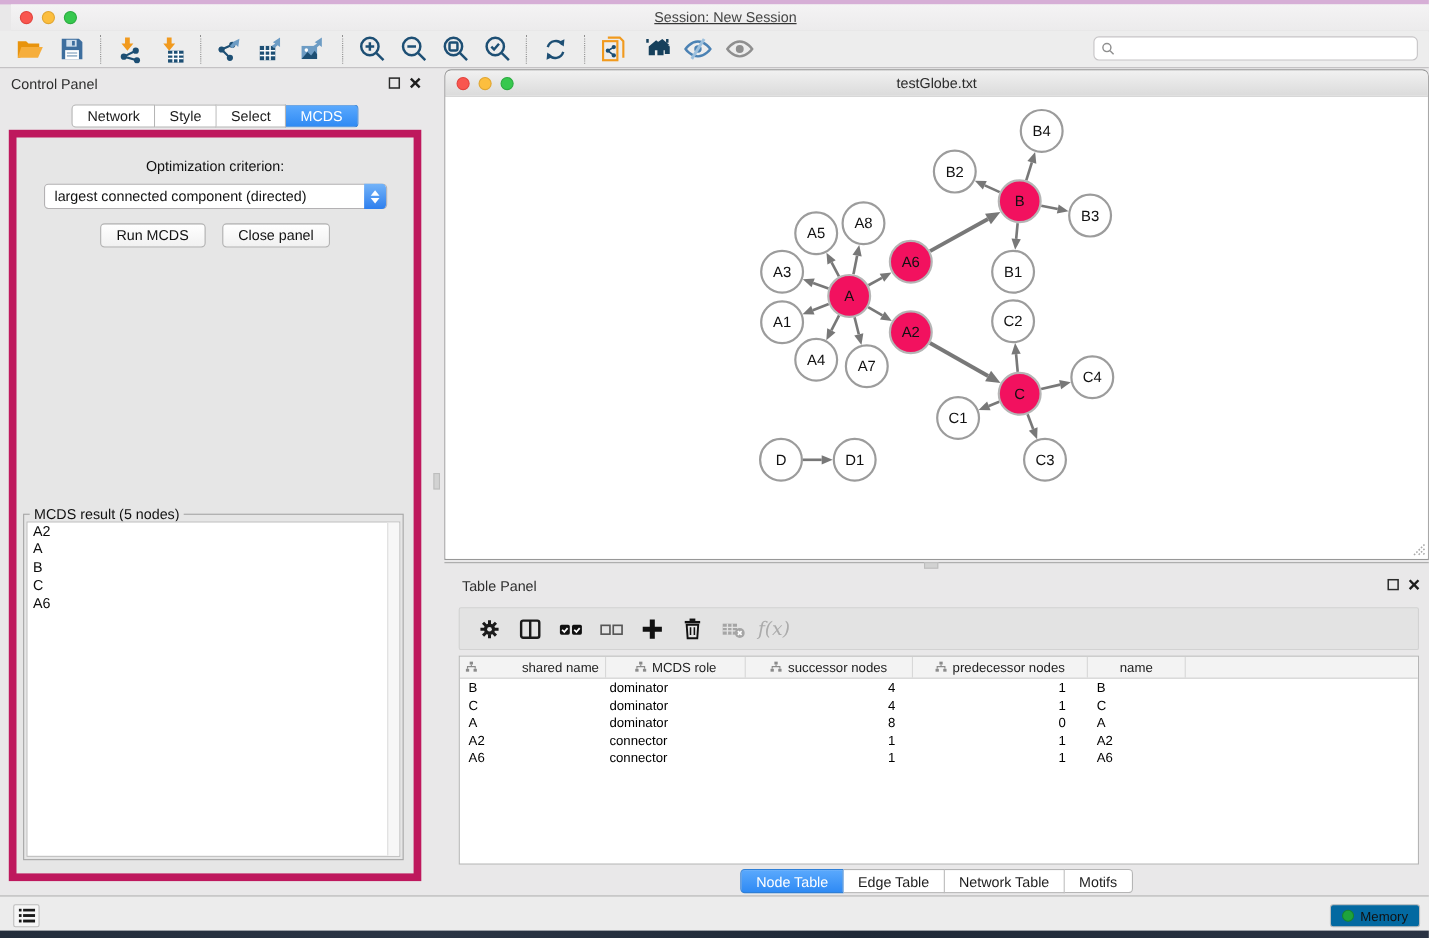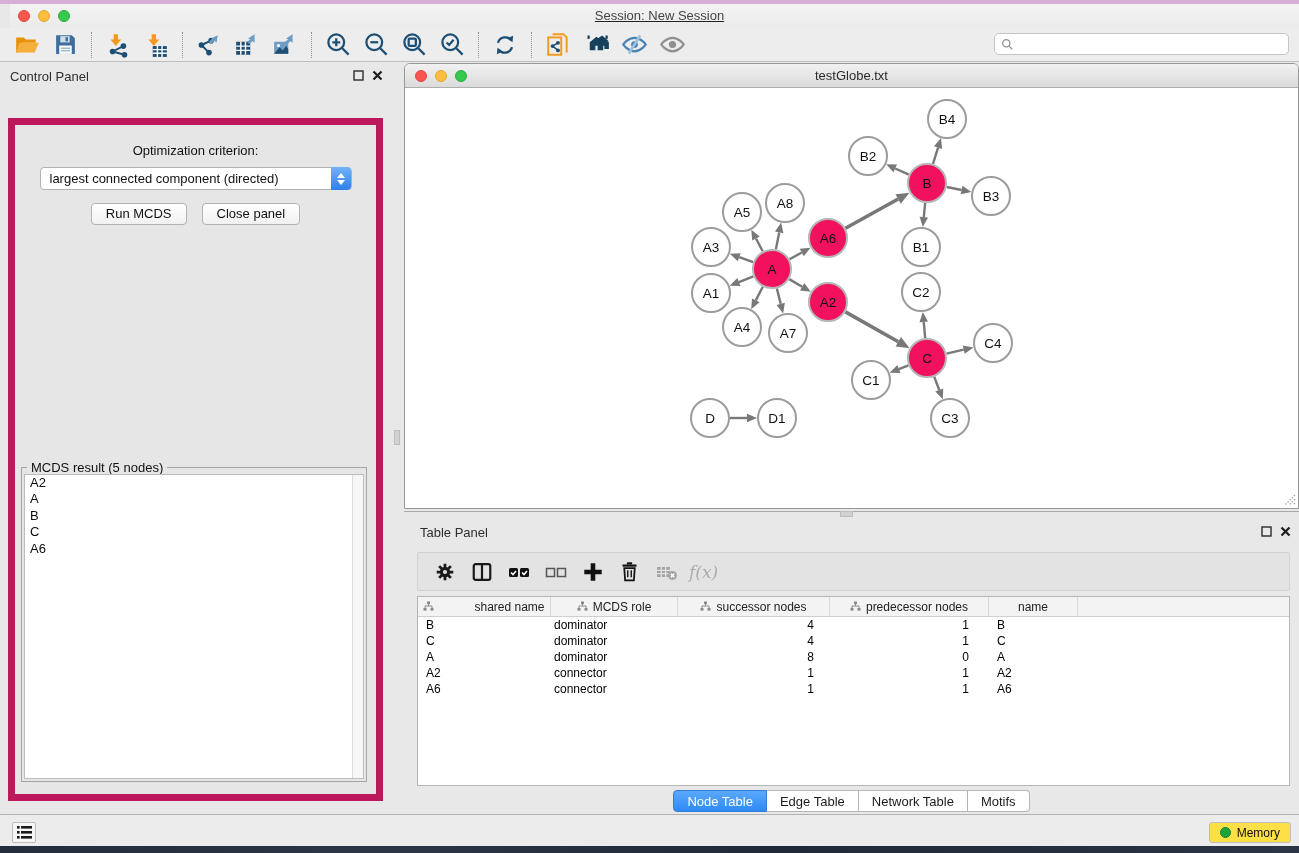--- a/index.html
+++ b/index.html
@@ -87,21 +87,21 @@
   .tp-tab { background:#fff; border:1px solid #b5b5b5; border-left:none; padding:0 13px; height:22px;
     line-height:21px; font-size:13px; color:#1c1c1c; }
   .tp-tab:first-child { border-left:1px solid #b5b5b5; border-radius:4px 0 0 4px; }
   .tp-tab:last-child { border-radius:0 4px 4px 0; }
   .tp-tab.active { background:linear-gradient(#5aa9fd,#2f8af4); border-color:#2f7fd6; color:#fff; }
 
   
   .statusbar { position:absolute; left:0; top:814px; width:100%; height:32px; background:#ececec; border-top:1px solid #b2b2b2; }
   .burger-btn { position:absolute; left:12px; top:7px; width:24px; height:21px; background:#f6f6f6; border:1px solid #bdbdbd; border-radius:2px;
     display:flex; align-items:center; justify-content:center; }
-  .memory-btn { position:absolute; right:8px; top:7px; height:21px; background:#fde047; border:1px solid #bdbdbd; border-radius:3px;
+  .memory-btn { position:absolute; right:8px; top:7px; height:21px; background:#0369a1; border:1px solid #bdbdbd; border-radius:3px;
     display:flex; align-items:center; gap:6px; padding:0 10px; font-size:12px; color:#111; }
   .mem-dot { width:11px; height:11px; border-radius:50%; background:#1ea33c; border:1px solid #168230; }
   .desktop-strip-bottom { position:absolute; left:0; top:846px; width:100%; height:7px;
     background:linear-gradient(90deg,#232d3b,#2b3545 30%,#1f2937 60%,#2b3444); }
 
   svg .ic { fill:none; stroke:#1d4f74; stroke-width:2; }
 </style>
 </head>
 <body>
 
@@ -265,20 +265,26 @@
   <div class="control-panel">
     <div class="cp-header">Control Panel</div>
     <div class="panel-icons">
       <svg width="11" height="11" viewBox="0 0 11 11">
           <rect x="1" y="1" width="9" height="9" fill="none" stroke="#2b2b2b" stroke-width="1.4"></rect>
         </svg>
       <svg width="11" height="11" viewBox="0 0 11 11">
           <path d="M1.5 1.5l8 8M9.5 1.5l-8 8" stroke="#1e1e1e" stroke-width="2.2"></path>
         </svg>
     </div>
+    <div class="cp-tabs" id="cp-tabs">
+        <div class="tab-btn">Network</div>
+        <div class="tab-btn">Style</div>
+        <div class="tab-btn">Select</div>
+        <div class="tab-btn active">MCDS</div>
+      </div>
     <div class="cp-body">
       <div class="opt-label">Optimization criterion:</div>
       <div class="dropdown">
         <span>largest connected component (directed)</span>
         <span class="dd-stepper">
             <span class="arr-up"></span>
             <span class="arr-dn"></span>
           </span>
       </div>
       <div class="btn-row">

